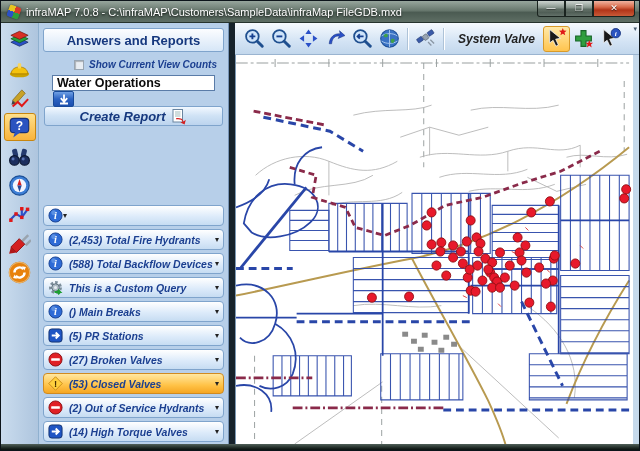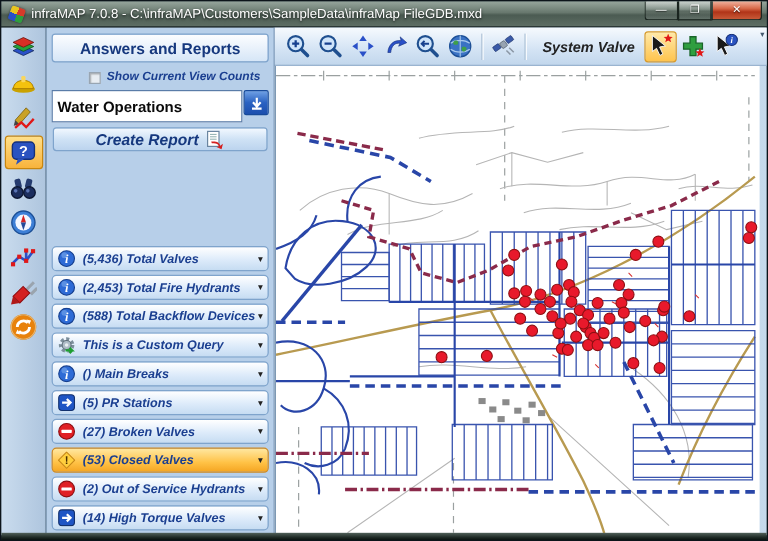--- a/index.html
+++ b/index.html
@@ -38,41 +38,41 @@
   
   .sidebar { position:absolute; left:38px; top:22px; width:190px; height:423px;
     background:#b7cfe9; padding:5px 4px 0 4px; border-right:1px solid #7693b5; }
   .side-header { height:24px; background:linear-gradient(180deg,#fcfdff,#d6e6f7);
     border:1px solid #7fa4cc; border-radius:3px; display:flex; align-items:center; justify-content:center;
     font-size:13px; font-weight:bold; color:#16387e; }
   .counts-row { display:flex; align-items:center; margin:7px 2px 5px 4px;padding-left:27px; }
   .checkbox { width:10px; height:10px; background:#e8edf2; border:1px solid #98a5b2;
     box-shadow:inset 1px 1px 1px rgba(0,0,0,.25); margin-right:5px; }
   .counts-label { font-size:10px; font-weight:bold; font-style:italic; color:#1b3f90; }
-  .select-row { display:flex; height:27px; margin:0 0; }
+  .select-row { display:flex; height:27px; margin:0 9px;flex-direction:column; }
   .select-box { flex:1; background:#fff; border:1px solid #5a7ca8; display:flex; align-items:center;
     padding-left:4px; font-size:12.5px; font-weight:bold; color:#0a0a0a; }
   .select-btn { width:21px; height:21px; margin-left:1px; border:1px solid #174a9a; border-radius:2px;
     background:linear-gradient(180deg,#6fa0e4,#2a62c2 50%,#1c4fae); display:flex; align-items:center; justify-content:center; }
   .create-row { height:20px; margin:4px 1px 0 1px; background:linear-gradient(180deg,#f2f8ff,#cfe2f5 50%,#bcd4ee);
     border:1px solid #7fa4cc; border-radius:3px; display:flex; align-items:center; justify-content:center; gap:5px; }
   .create-label { font-size:13px; font-weight:bold; font-style:italic; color:#16387e; }
 
   .query-list { position:absolute; left:4px; right:4px; top:182px; display:flex; flex-direction:column; gap:3px; }
   .query-item { height:21px; background:linear-gradient(180deg,#ffffff,#ddebfa 55%,#c6dcf2);
     border:1px solid #7fa4cc; border-radius:4px; display:flex; align-items:center; padding:0 4px; }
   .query-item.active { background:linear-gradient(180deg,#ffe7a0,#ffc246 60%,#f5a623); border-color:#d08a20; }
   .query-item svg { width:15px; height:15px; flex:none; }
   .qlabel { flex:1; margin-left:6px; font-size:10.5px; font-weight:bold; font-style:italic; color:#1b3f90;
     white-space:nowrap; overflow:hidden; }
   .caret { font-size:8px; color:#222; flex:none; }
   .caret::after { content:"▾"; }
 
   
-  .rightcol { position:absolute; left:228px; top:22px; right:0; height:423px;
+  .rightcol { position:absolute; left:234px; top:22px; right:0; height:423px;
     background:linear-gradient(90deg,#9db8d2,#c6daec); }
   .map-toolbar { position:absolute; left:0; top:0; right:0; height:32px;
     background:linear-gradient(180deg,#f6fafe,#d3e3f4 60%,#c2d7ec); border-bottom:1px solid #9ab4d0;
     display:flex; align-items:center; padding-left:6px; }
   .tool-btn { width:27px; height:26px; display:flex; align-items:center; justify-content:center; border-radius:3px; }
   .tool-btn svg { width:21px; height:21px; }
   .tool-btn.active { background:linear-gradient(180deg,#ffe9a8,#ffc44e); border:1px solid #d89a2a; }
   .tool-sep { width:1px; height:22px; background:#aec3d8; margin:0 4px; box-shadow:1px 0 0 #fff; }
   .asset-label { font-size:12px; font-weight:bold; font-style:italic; color:#222; margin:0 8px 0 10px; white-space:nowrap; }
   .tb-overflow { margin-left:auto; margin-right:2px; font-size:7px; color:#44596e; align-self:flex-start; padding-top:2px; }
@@ -298,21 +298,20 @@
         <path d="M5 4 h5.5 M5 6 h5.5 M5 8 h5.5" stroke="#8aa" stroke-width=".8"></path>
         <path d="M6 10 C10 9.5,13 10.5,13.5 13.5 L15.8 11.8 L14.6 16.4 L10.4 14.6 L12.6 13.8 C11.8 11.6,9.5 11,6.5 11.4Z" fill="#d42020"></path>
       </svg>
     </div>
 
     <div class="query-list">
       <div class="query-item">
         <svg>
             <use href="#s-info"></use>
           </svg>
-        <span class="qlabel">(5,436) Total Valves</span>
         <span class="caret"></span>
       </div>
       <div class="query-item">
         <svg>
             <use href="#s-info"></use>
           </svg>
         <span class="qlabel">(2,453) Total Fire Hydrants</span>
         <span class="caret"></span>
       </div>
       <div class="query-item">

